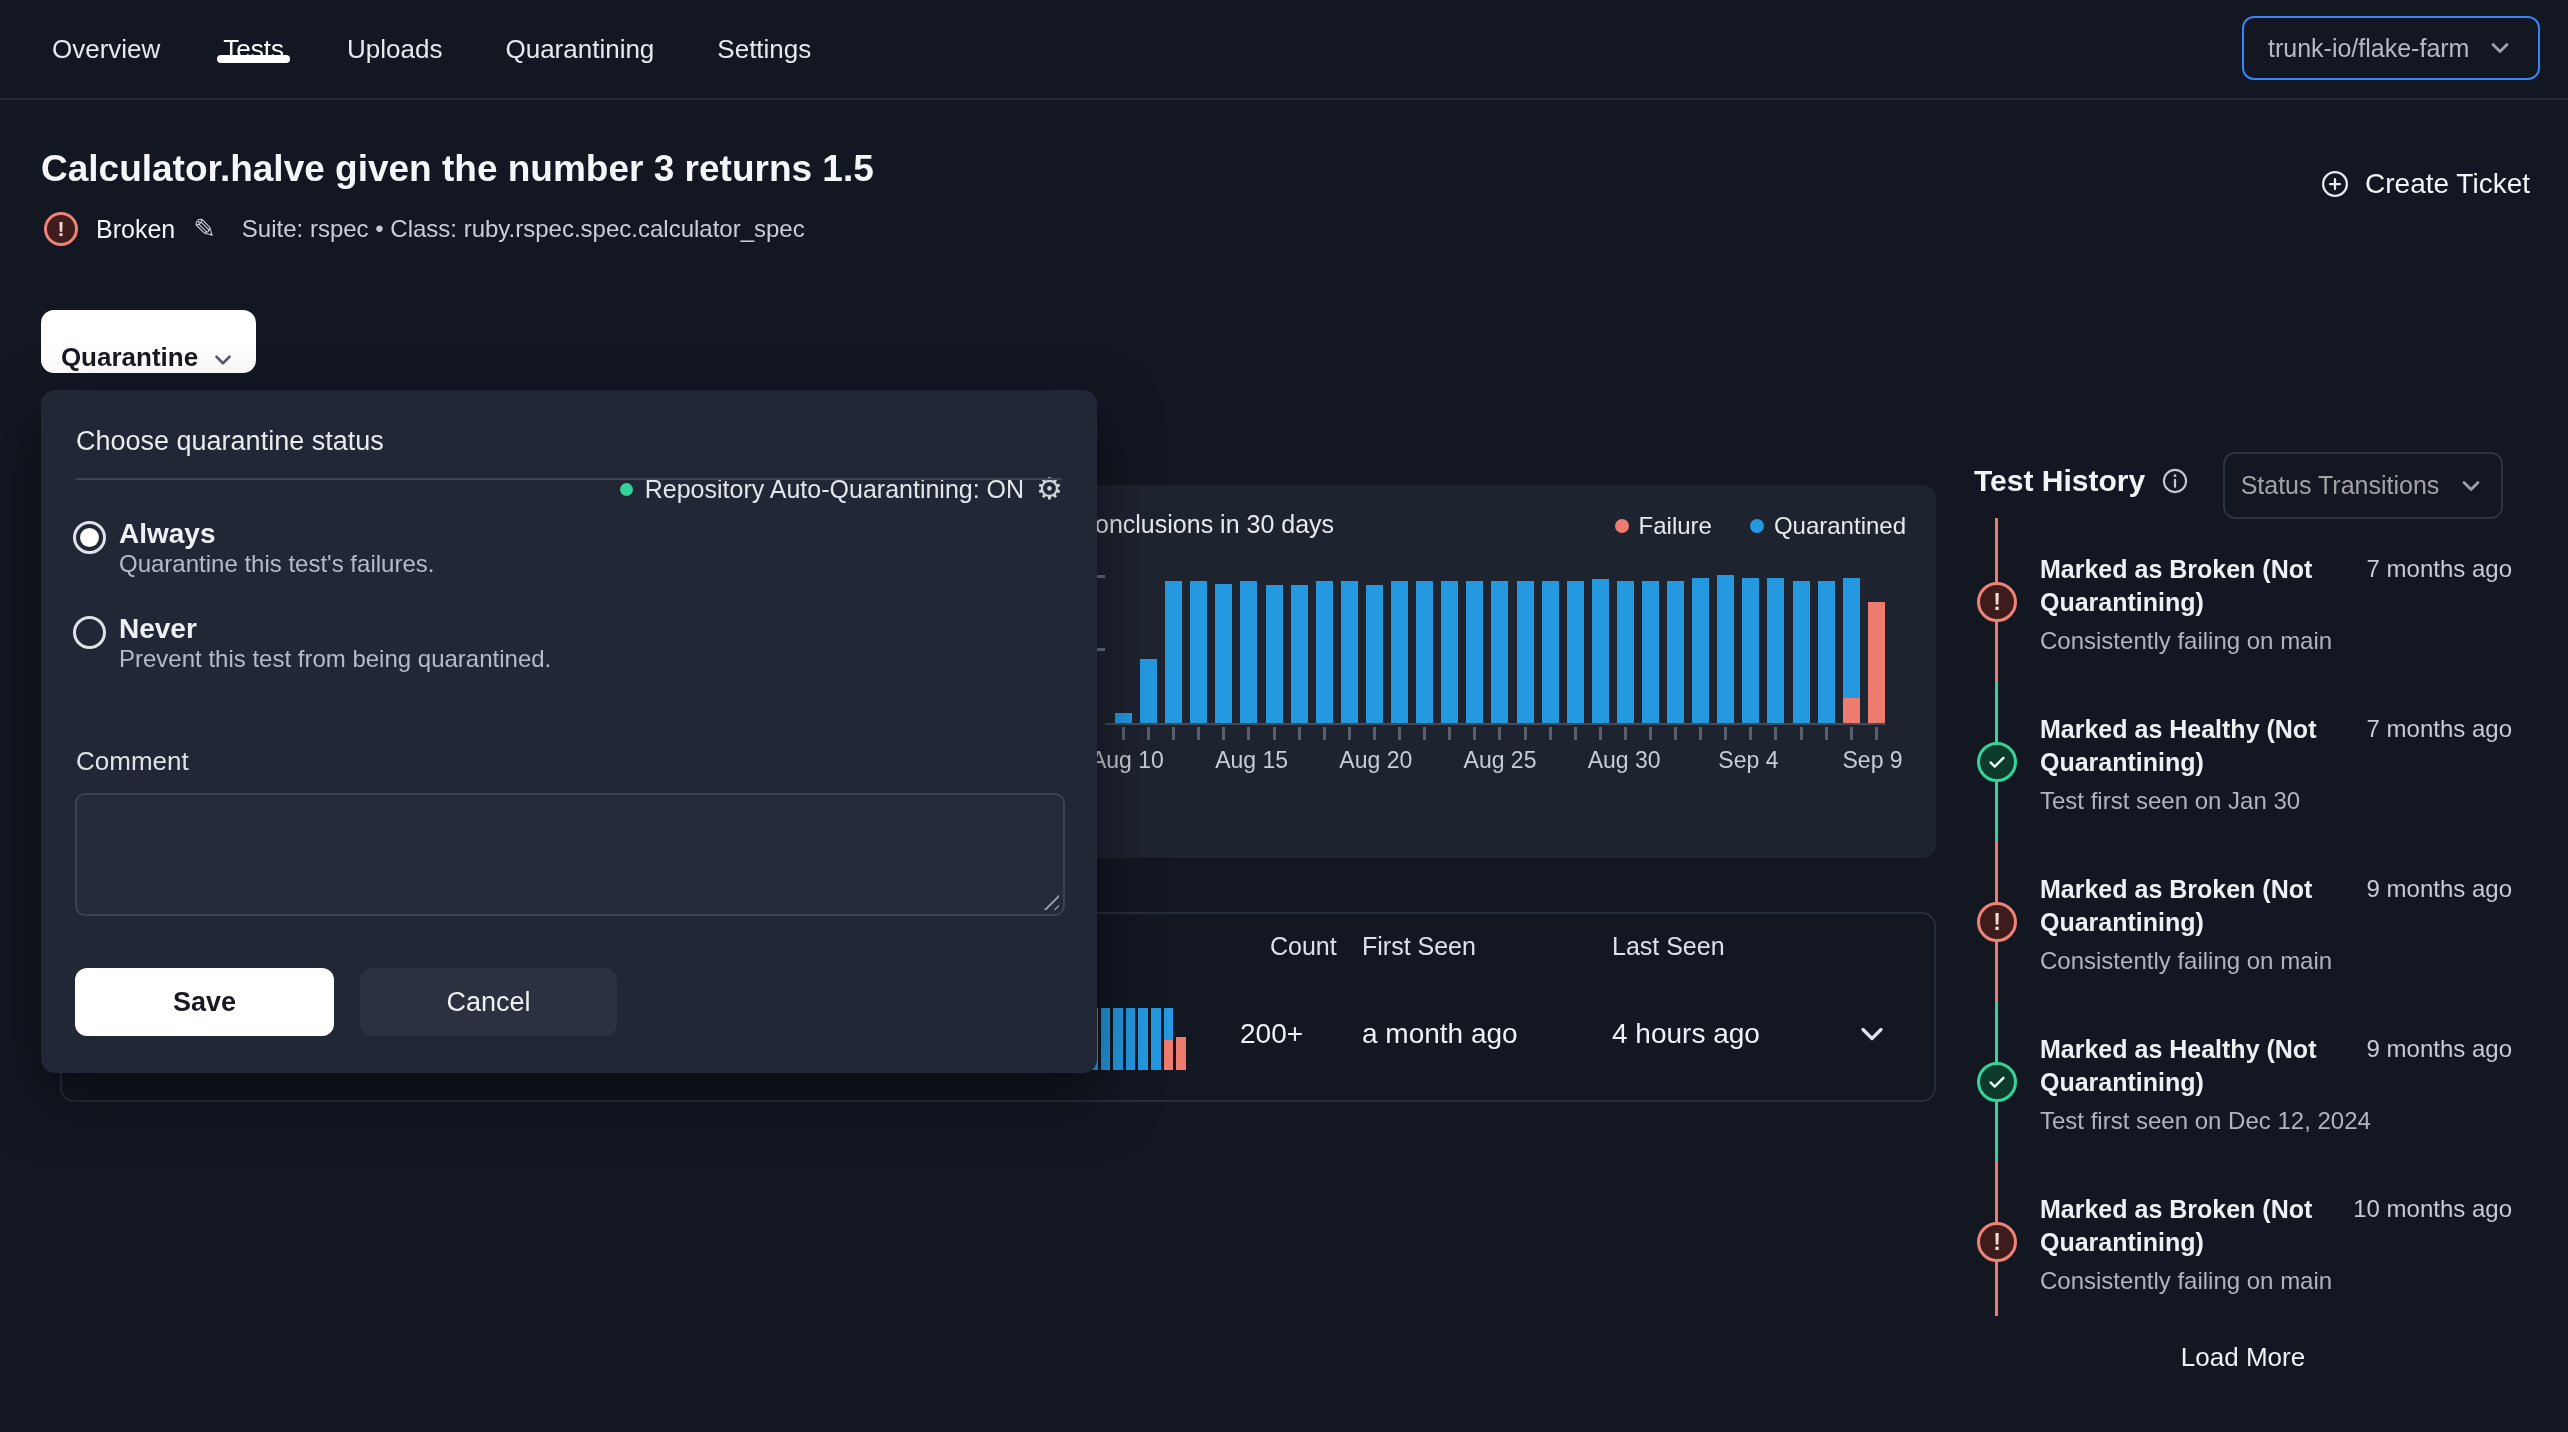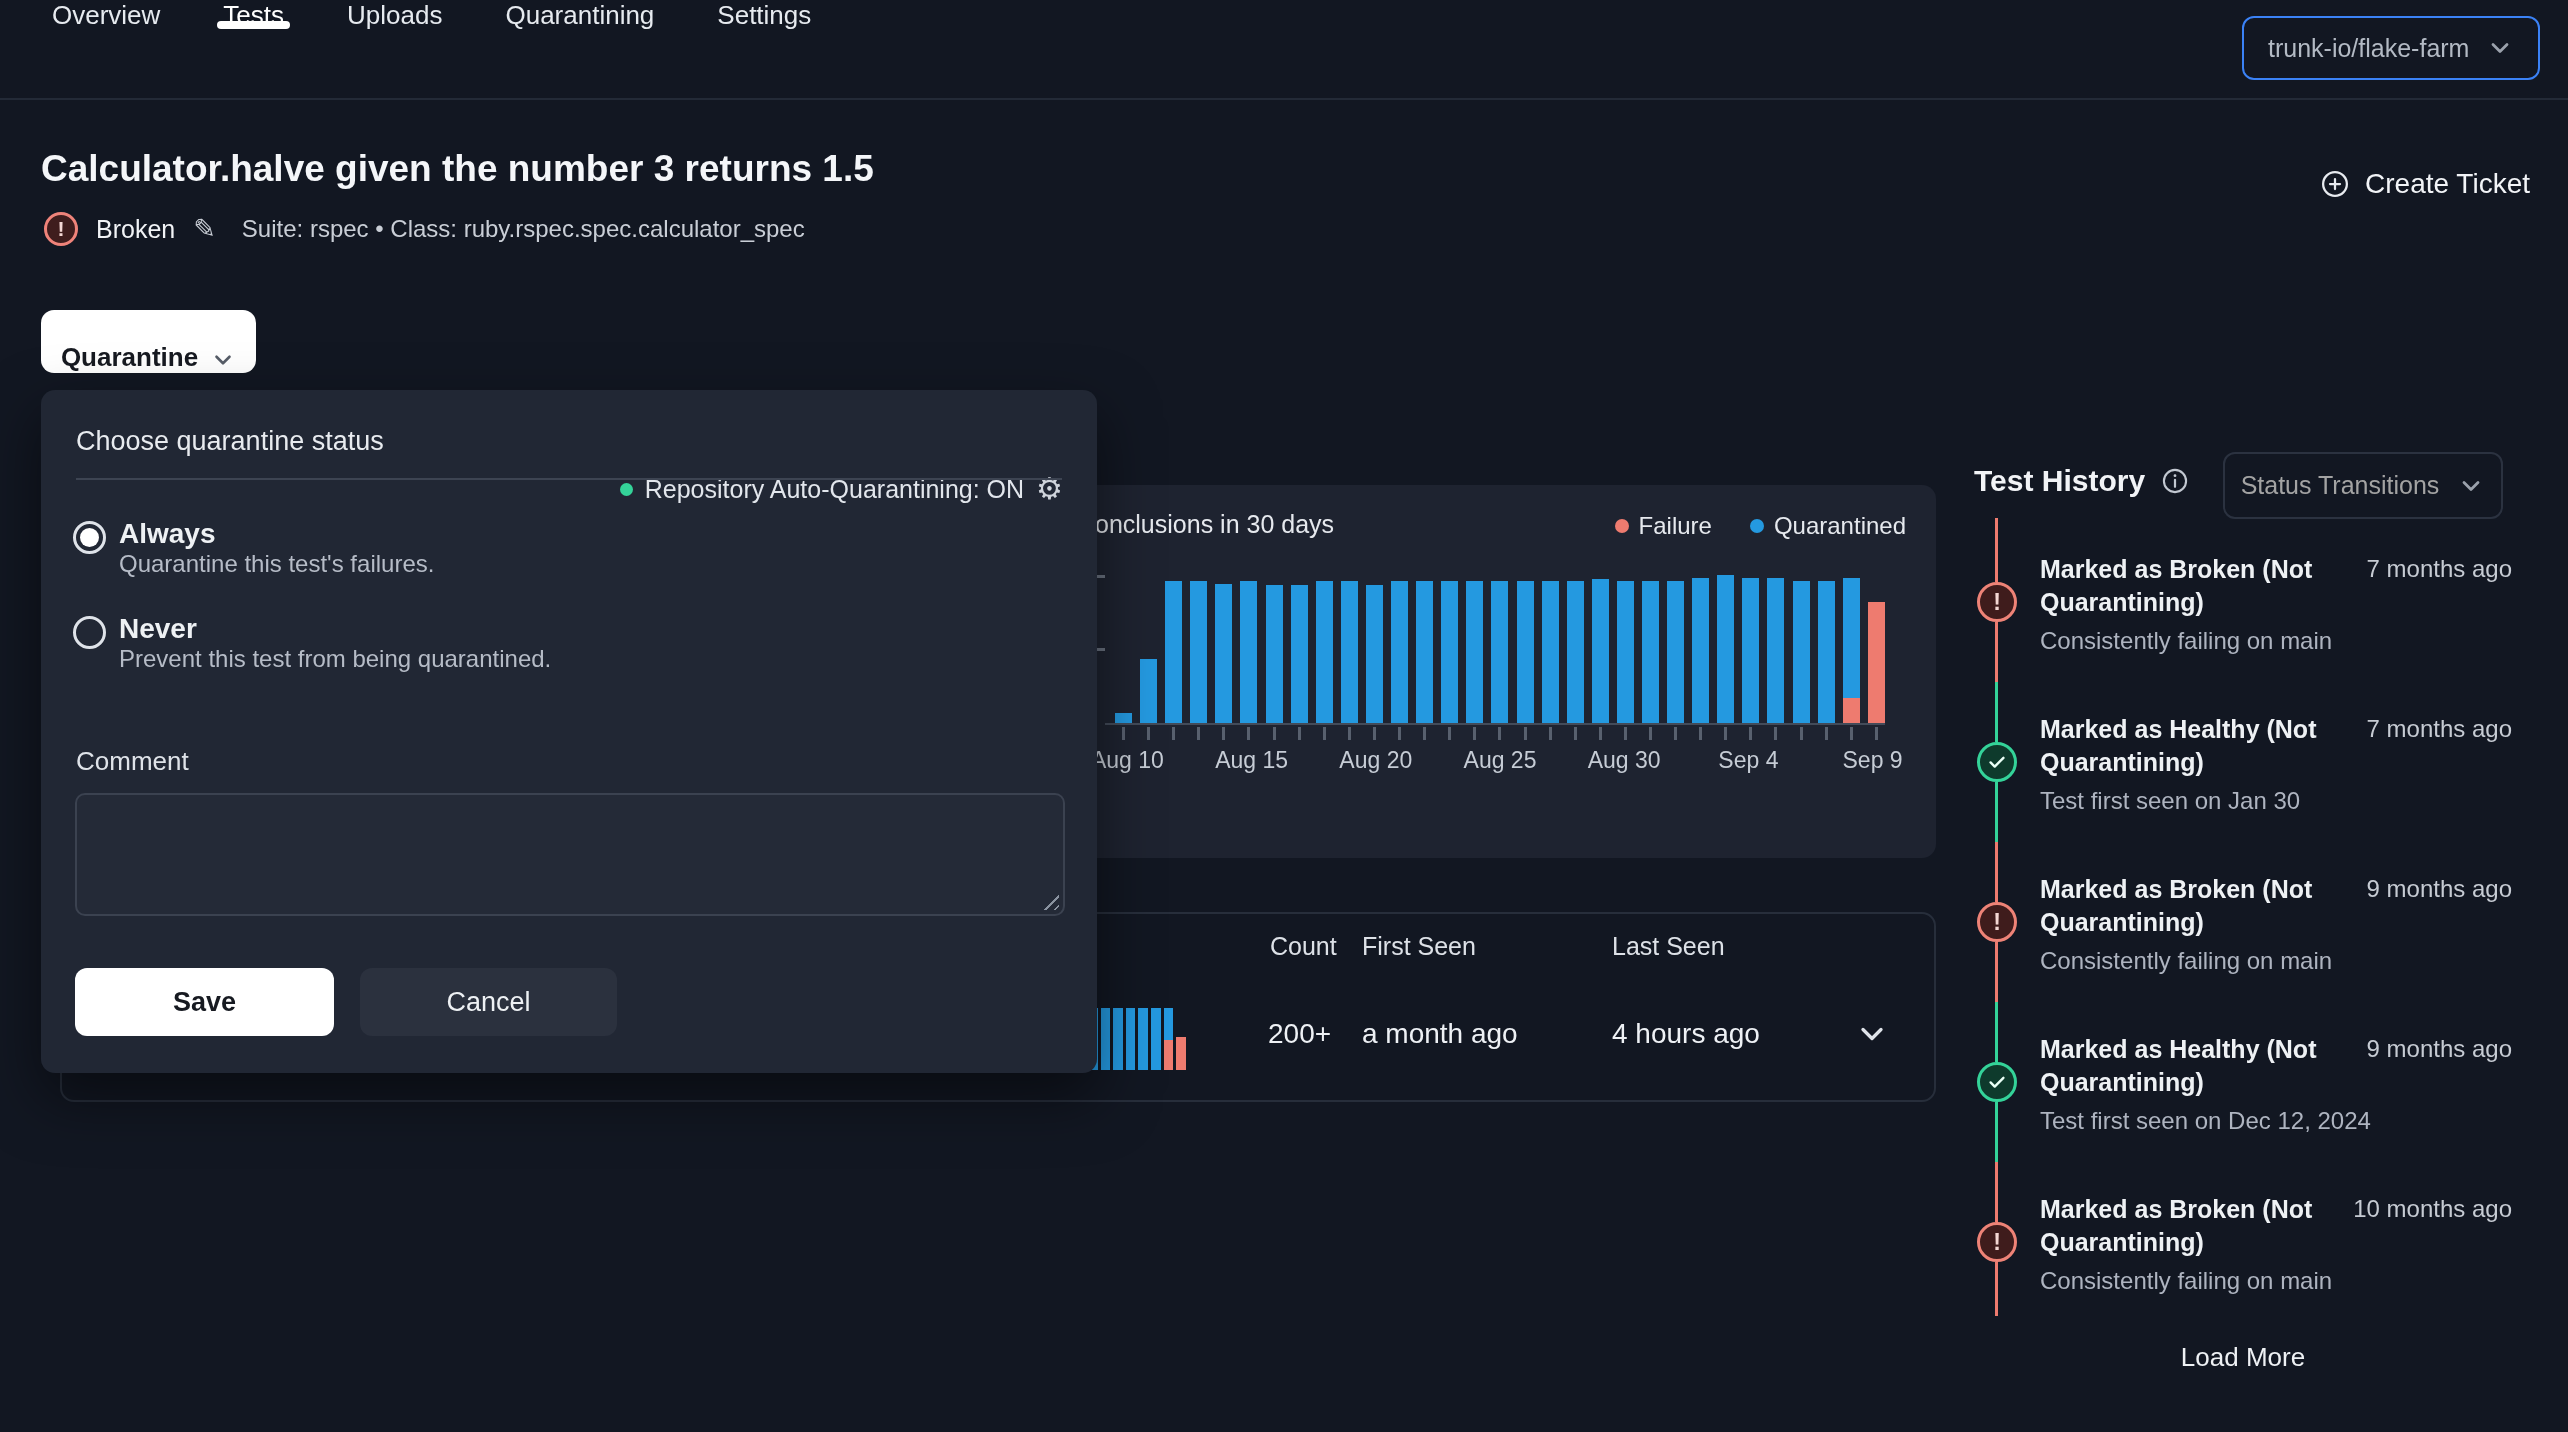--- a/index.html
+++ b/index.html
@@ -1,20 +1,20 @@
 <!DOCTYPE html>
 <html><head>
 <meta charset="utf-8">
 <style>
   html,body{margin:0;padding:0;background:#0e1219;}
   .screen{position:relative;width:2568px;height:1432px;background:#121722;overflow:hidden;
           font-family:"Liberation Sans",sans-serif;color:#ecEFF3;}
   
   .topnav{position:absolute;top:0;left:0;width:100%;height:100px;border-bottom:2px solid #232a37;
-          display:flex;align-items:flex-start;padding-left:52px;box-sizing:border-box;gap:63px;}
+          display:flex;align-items:center;padding-left:52px;box-sizing:border-box;gap:63px;}
   .tab{display:flex;align-items:center;font-size:26px;color:#e6eaef;position:relative;cursor:pointer;}
   .tab.active{color:#ffffff;}
   .tab.active::after{content:"";position:absolute;left:-6px;right:-6px;bottom:2px;height:8px;background:#ffffff;border-radius:4px;}
   .repo-select{position:absolute;top:16px;right:28px;width:298px;height:64px;border:2px solid #3b82f6;border-radius:12px;
           display:flex;align-items:center;justify-content:space-between;padding:0 24px;box-sizing:border-box;cursor:pointer;}
   .repo-select .txt{font-size:25px;color:#b3bac4;}
   .chev{color:#9aa1ac;display:inline-flex;}
   
   .page-title{position:absolute;left:41px;top:148px;font-size:37px;font-weight:700;color:#f4f6f9;}
   .badge-row{position:absolute;left:44px;top:212px;display:flex;align-items:center;gap:18px;}
@@ -314,21 +314,21 @@
           <div class="seg-q" style="height: 100%;"></div>
         </div>
         <div class="mini-bar">
           <div class="seg-q" style="height: 52%;"></div>
           <div class="seg-f" style="height: 48%;"></div>
         </div>
         <div class="mini-bar">
           <div class="seg-f" style="height: 53%;"></div>
         </div>
       </div>
-    <div class="td" style="left:1206px">200+</div>
+    <div class="td" style="left:1178px">200+</div>
     <div class="td" style="left:1300px">a month ago</div>
     <div class="td" style="left:1550px">4 hours ago</div>
     <div class="row-chevron">
       <svg width="36" height="36" viewBox="0 0 24 24">
           <path d="M6 9l6 6 6-6" fill="none" stroke="currentColor" stroke-width="2.2" stroke-linecap="round" stroke-linejoin="round"></path>
         </svg>
     </div>
   </div>
 
   <div class="q-btn">

